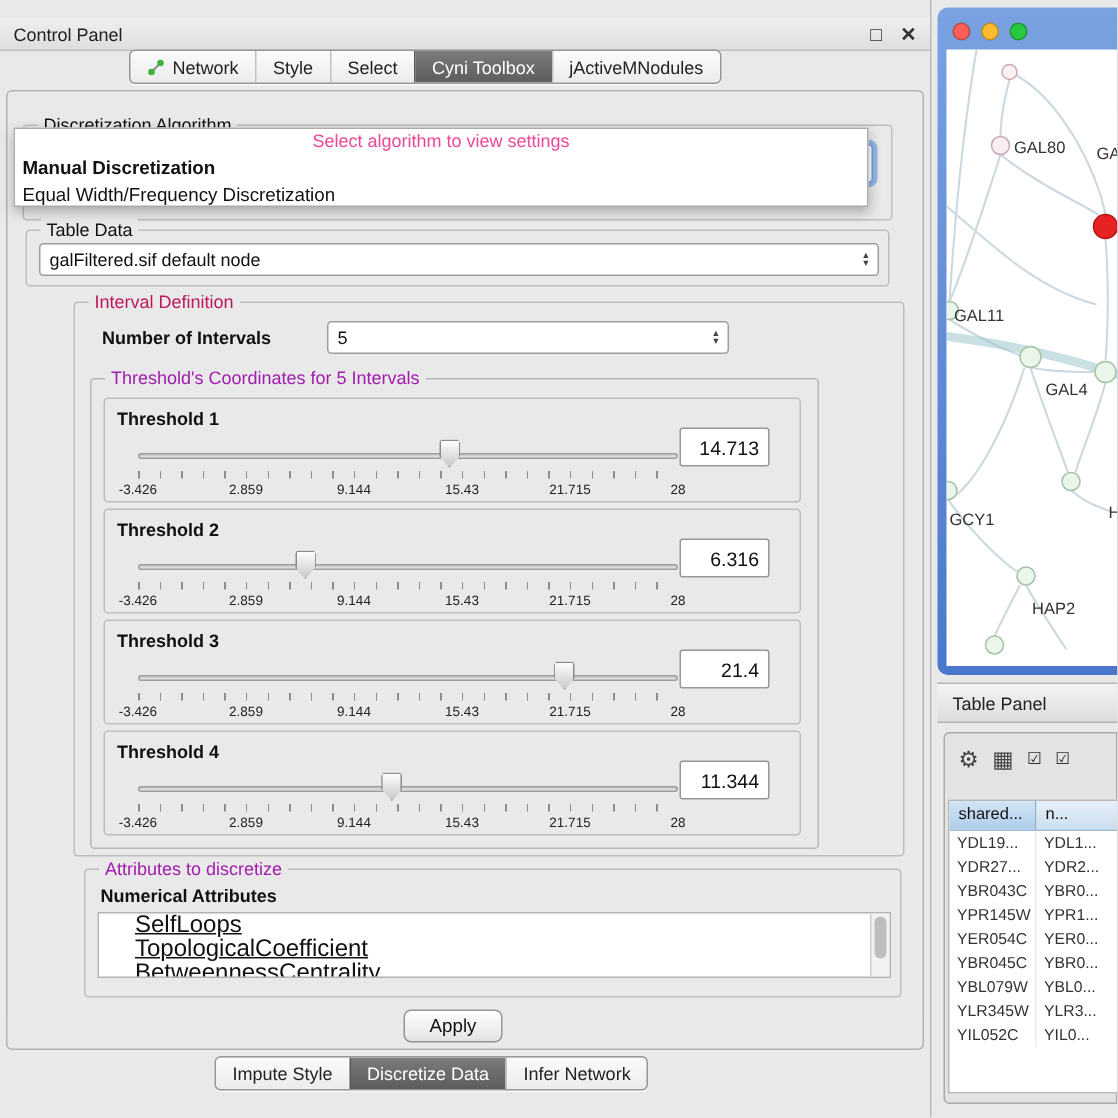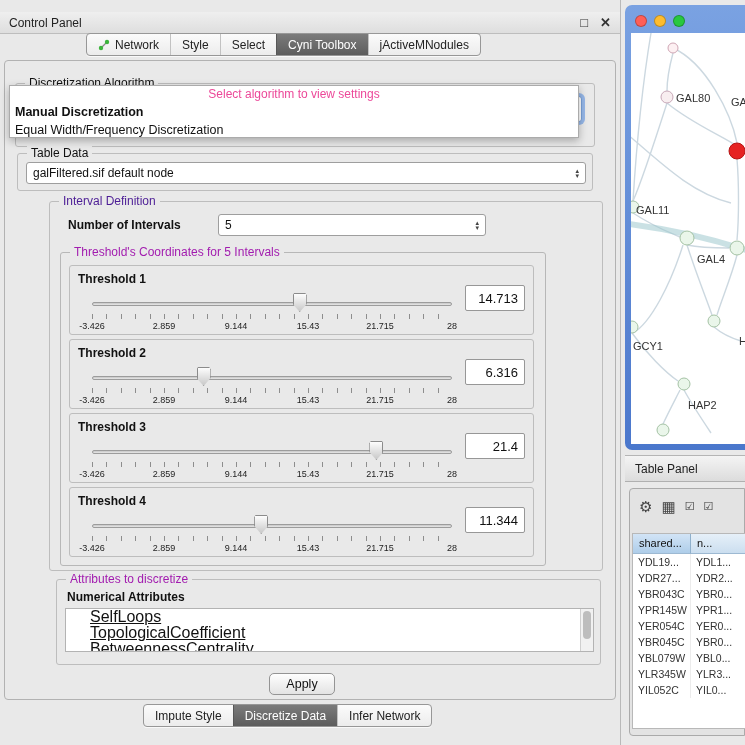--- a/index.html
+++ b/index.html
@@ -24,21 +24,21 @@
   
   .seg { position:absolute; display:flex; height:23px; border:1px solid #979797; border-radius:4px; background:linear-gradient(#fbfbfb,#ececec); overflow:hidden; align-items:stretch; box-shadow:0 1px 0 rgba(255,255,255,.7); }
   .seg-item { display:flex; align-items:center; gap:5px; padding:0 11px; font-size:12px; color:#222; border-left:1px solid #c2c2c2; white-space:nowrap; }
   .seg-item:first-child { border-left:none; }
   .seg-item.active { background:linear-gradient(#7b7b7b,#5d5d5d); color:#fff; border-left-color:#575757; }
 
   #cp-inner { position:absolute; left:4px; top:60px; width:612px; height:640px; border:1px solid #b2b2b2; border-radius:4px; background:#e9e9e9; }
 
   .group { position:absolute; border:1px solid #bdbdbd; border-radius:3px; }
   .group-title { position:absolute; top:-8px; left:9px; background:#e9e9e9; padding:0 4px; font-size:12px; white-space:nowrap; }
-  .t-green { color:#4c1d95; }
+  .t-green { color:#be185d; }
   .t-blue { color:#a21caf; }
 
   
   .combo { position:absolute; background:#fff; border:1px solid #9e9e9e; border-radius:3px; display:flex; align-items:center; padding:0 6px; font-size:12px; }
   .combo .stepper { margin-left:auto; display:flex; flex-direction:column; align-items:center; line-height:5px; font-size:7px; color:#444; }
   .combo-focus { box-shadow:0 0 0 3px rgba(105,155,230,.65); border-color:#7aa0d8; }
 
   
   #algo-popup { position:absolute; left:4px; top:24px; width:570px; height:53px; background:#fff; border:1px solid #ababab; box-shadow:0 3px 8px rgba(0,0,0,.28); z-index:30; }
   .popup-placeholder { height:17px; line-height:17px; text-align:center; color:#ec4899; font-size:12px; }
@@ -47,21 +47,21 @@
 
   
   .thr-row { position:absolute; left:8px; width:465px; height:70px; border:1px solid #bdbdbd; border-radius:3px; }
   .thr-label { position:absolute; left:8px; top:6px; font-weight:bold; font-size:12px; }
   .slider { position:absolute; left:22px; top:26px; width:360px; height:42px; }
   .track { position:absolute; left:0; top:10px; width:100%; height:4px; background:linear-gradient(#c6c6c6,#e8e8e8); border:1px solid #9c9c9c; border-radius:2px; }
   .thumb { position:absolute; top:1px; width:14px; height:19px; background:linear-gradient(#fdfdfd,#c9c9c9); border:1px solid #8b8b8b; clip-path:polygon(10% 0,90% 0,100% 12%,100% 58%,50% 100%,0 58%,0 12%); }
   .ticks { position:absolute; left:0; top:22px; width:100%; height:5px; background:repeating-linear-gradient(90deg,#8d8d8d 0 1px,transparent 1px 14.4px); }
   .scale { position:absolute; left:0; top:29px; width:100%; height:11px; font-size:9px; color:#222; }
   .scale span { position:absolute; transform:translateX(-50%); white-space:nowrap; }
-  .thr-value { position:absolute; right:8px; top:19px; width:60px; height:26px; background:#fff; border:1px solid #979797; border-radius:2px; font-size:13px; text-align:right; padding:5px 6px 0 0; }
+  .thr-value { position:absolute; right:20px; top:19px; width:60px; height:26px; background:#fff; border:1px solid #979797; border-radius:2px; font-size:13px; text-align:right; padding:5px 6px 0 0; }
 
   
   #attr-list { position:absolute; left:8px; top:28px; width:529px; height:44px; background:#fff; border:1px solid #b3b3b3; overflow:hidden; }
   .list-item { height:16px; line-height:16px; padding-left:24px; font-size:16px;text-decoration:underline; }
   .list-scroll { position:absolute; right:0; top:0; width:13px; height:100%; background:#f1f1f1; border-left:1px solid #cfcfcf; }
   .list-scroll .sthumb { position:absolute; left:2px; top:2px; width:8px; height:28px; background:#bdbdbd; border-radius:4px; }
 
   
   #apply-btn { position:absolute; left:264px; top:612px; width:66px; height:22px; background:linear-gradient(#fefefe,#e3e3e3); border:1px solid #949494; border-radius:5px; font-size:12.5px; display:flex; align-items:center; justify-content:center; }
 

